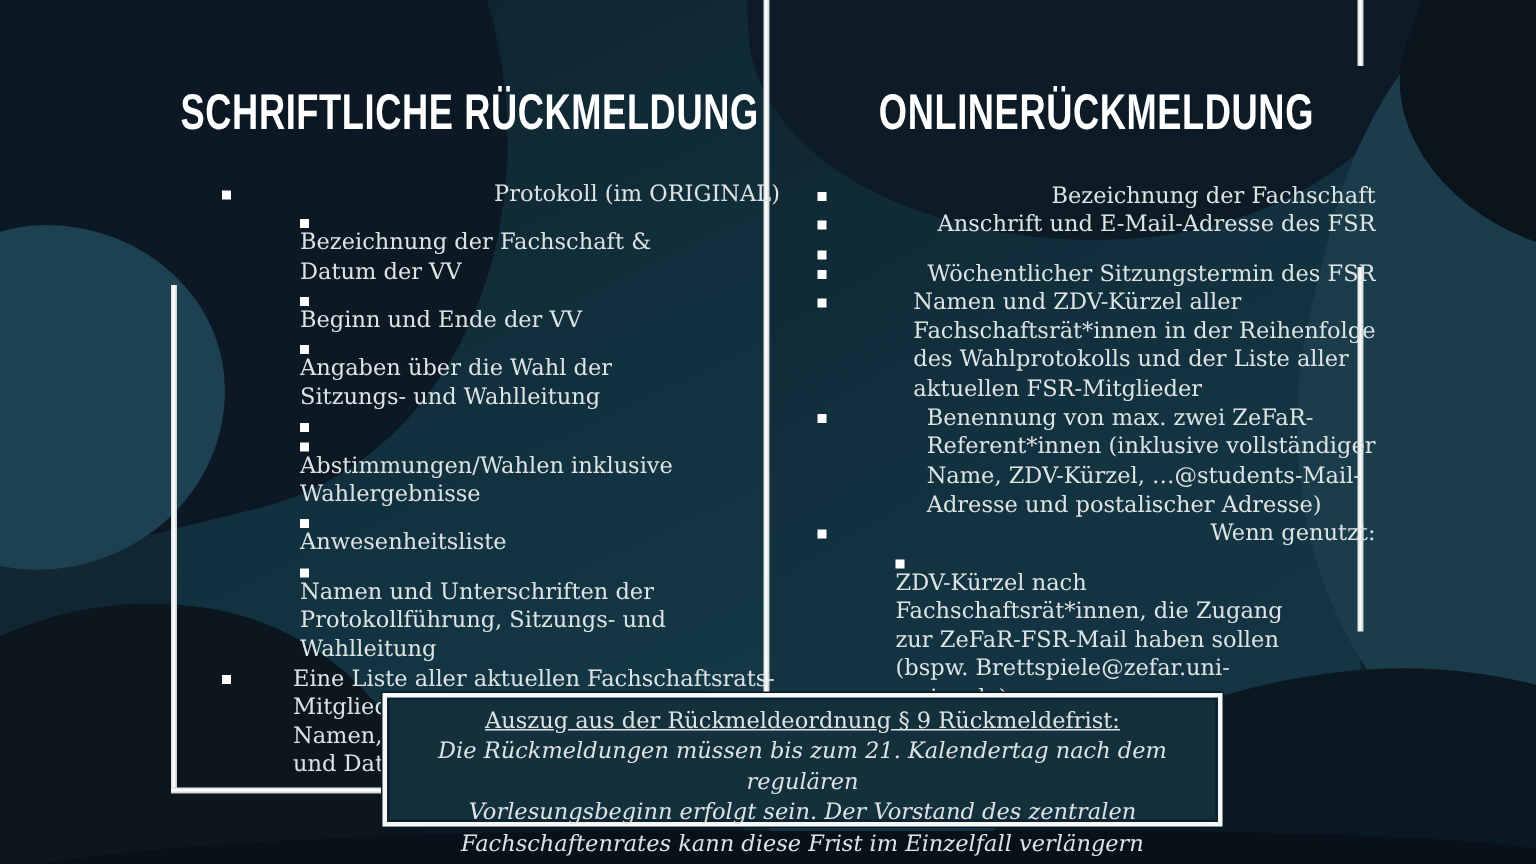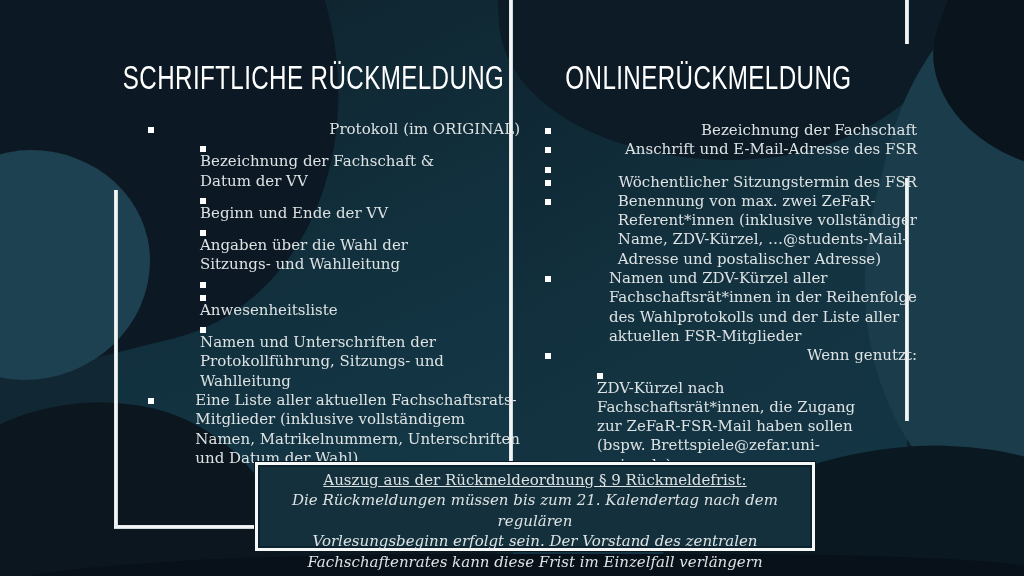--- a/index.html
+++ b/index.html
@@ -36,27 +36,27 @@
   
   .wline{position:absolute;background:linear-gradient(to right,#d9dfe0,#ffffff,#c3cccf);}
   .wline-h{background:linear-gradient(to bottom,#d9dfe0,#ffffff,#c3cccf);}
   .l-center{left:509px;top:0;width:4px;height:463px;}
   .l-left{left:114px;top:190px;width:4px;height:338px;}
   .l-bottom{left:114px;top:525px;width:400px;height:4px;}
   .l-right-a{left:905px;top:0;width:4px;height:44px;}
   .l-right-b{left:905px;top:178px;width:4px;height:243px;}
   
   .col-title{
-    position:absolute;top:57px;height:42px;display:flex;align-items:center;justify-content:center;
-    color:#ffffff;font-family:"Liberation Sans","DejaVu Sans",sans-serif;font-weight:normal;
+    position:absolute;top:57px;height:42px;display:flex;align-items:flex-start;justify-content:center;
+    color:#ffffff;font-family:"Liberation Sans","DejaVu Sans",sans-serif;font-weight:bold;
     font-size:31px;letter-spacing:.5px;white-space:nowrap;
   }
   .col-title>span{display:inline-block;transform:scale(.78,1.08);}
   .t-left{left:115px;width:397px;}
-  .t-right{left:510px;width:396px;}
+  .t-right{left:533px;width:396px;}
   
   .list{position:absolute;color:#dde2e3;font-size:15px;line-height:19.3px;}
   .list-left{left:148px;top:120px;width:372px;}
   .list-right{left:545px;top:121px;width:372px;}
   .li{display:flex;gap:0;justify-content:space-between;}
   .li .bullet{flex:none;width:6px;height:6px;background:#ffffff;margin-top:7px;}
   .li.lvl2{margin-left:52px;flex-direction:column;}
   .litext{white-space:pre-line;}
   
   .note-box{
@@ -115,20 +115,25 @@
       <div class="li lvl2">
         <span class="bullet"></span>
         <span class="litext">Angaben über die Wahl der
 Sitzungs- und Wahlleitung</span>
       </div>
       <div class="li lvl2">
         <span class="bullet"></span>
       </div>
       <div class="li lvl2">
         <span class="bullet"></span>
+        <span class="litext">Abstimmungen/Wahlen inklusive
+Wahlergebnisse</span>
+      </div>
+      <div class="li lvl2">
+        <span class="bullet"></span>
         <span class="litext">Anwesenheitsliste</span>
       </div>
       <div class="li lvl2">
         <span class="bullet"></span>
         <span class="litext">Namen und Unterschriften der
 Protokollführung, Sitzungs- und
 Wahlleitung</span>
       </div>
       <div class="li lvl1">
         <span class="bullet"></span>
@@ -149,31 +154,31 @@
       </div>
       <div class="li lvl1">
         <span class="bullet"></span>
       </div>
       <div class="li lvl1">
         <span class="bullet"></span>
         <span class="litext">Wöchentlicher Sitzungstermin des FSR</span>
       </div>
       <div class="li lvl1">
         <span class="bullet"></span>
+        <span class="litext">Namen und ZDV-Kürzel aller
+Fachschaftsrät*innen in der Reihenfolge
+des Wahlprotokolls und der Liste aller
+aktuellen FSR-Mitglieder</span>
+      </div>
+      <div class="li lvl1">
+        <span class="bullet"></span>
         <span class="litext">Benennung von max. zwei ZeFaR-
 Referent*innen (inklusive vollständiger
 Name, ZDV-Kürzel, …@students-Mail-
 Adresse und postalischer Adresse)</span>
-      </div>
-      <div class="li lvl1">
-        <span class="bullet"></span>
-        <span class="litext">Namen und ZDV-Kürzel aller
-Fachschaftsrät*innen in der Reihenfolge
-des Wahlprotokolls und der Liste aller
-aktuellen FSR-Mitglieder</span>
       </div>
       <div class="li lvl1">
         <span class="bullet"></span>
         <span class="litext">Wenn genutzt:</span>
       </div>
       <div class="li lvl2">
         <span class="bullet"></span>
         <span class="litext">ZDV-Kürzel nach
 Fachschaftsrät*innen, die Zugang
 zur ZeFaR-FSR-Mail haben sollen

